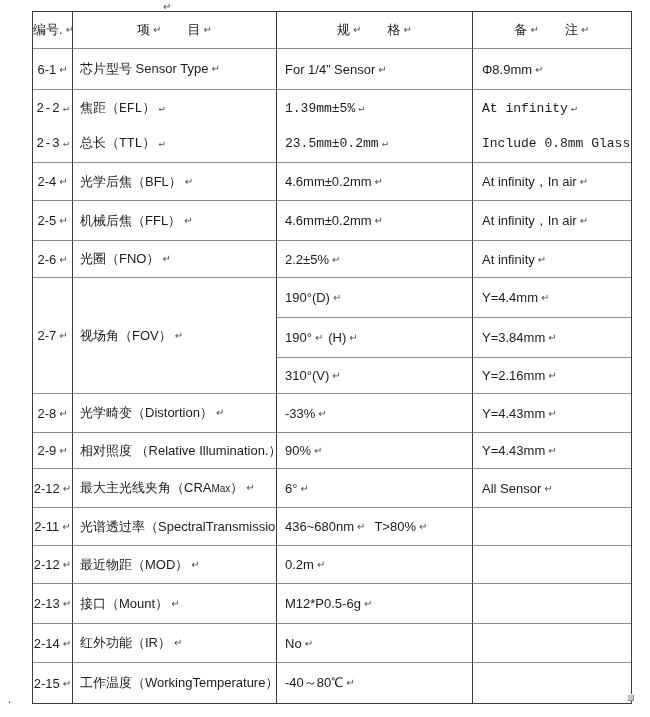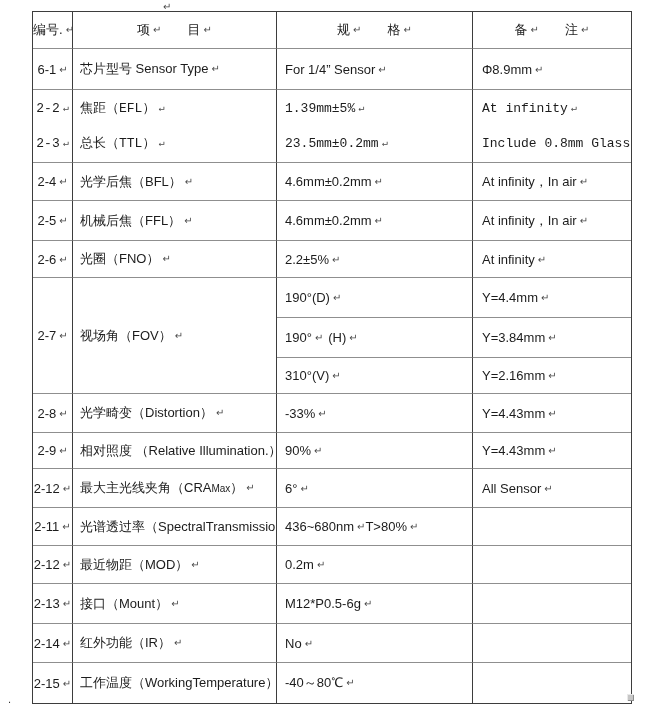--- a/index.html
+++ b/index.html
@@ -62,21 +62,21 @@
   
   .twoline{
     display:flex;flex-direction:column;
     justify-content:space-around;
     height:70px;
   }
   .twoline > div{line-height:17px;font-family:Liberation Mono, monospace;}
 
   .sub-small{font-size:10px;}
   .gap-sm{margin-left:5px;}
-  .gap-md{}
+  .gap-md{margin-left:9px;}
   .clip{overflow:hidden;white-space:nowrap;}
 </style>
 </head>
 <body>
 
 <div id="page">
 
   <span id="top-mark" class="float-mark">↵</span>
 
   <table class="spec">

